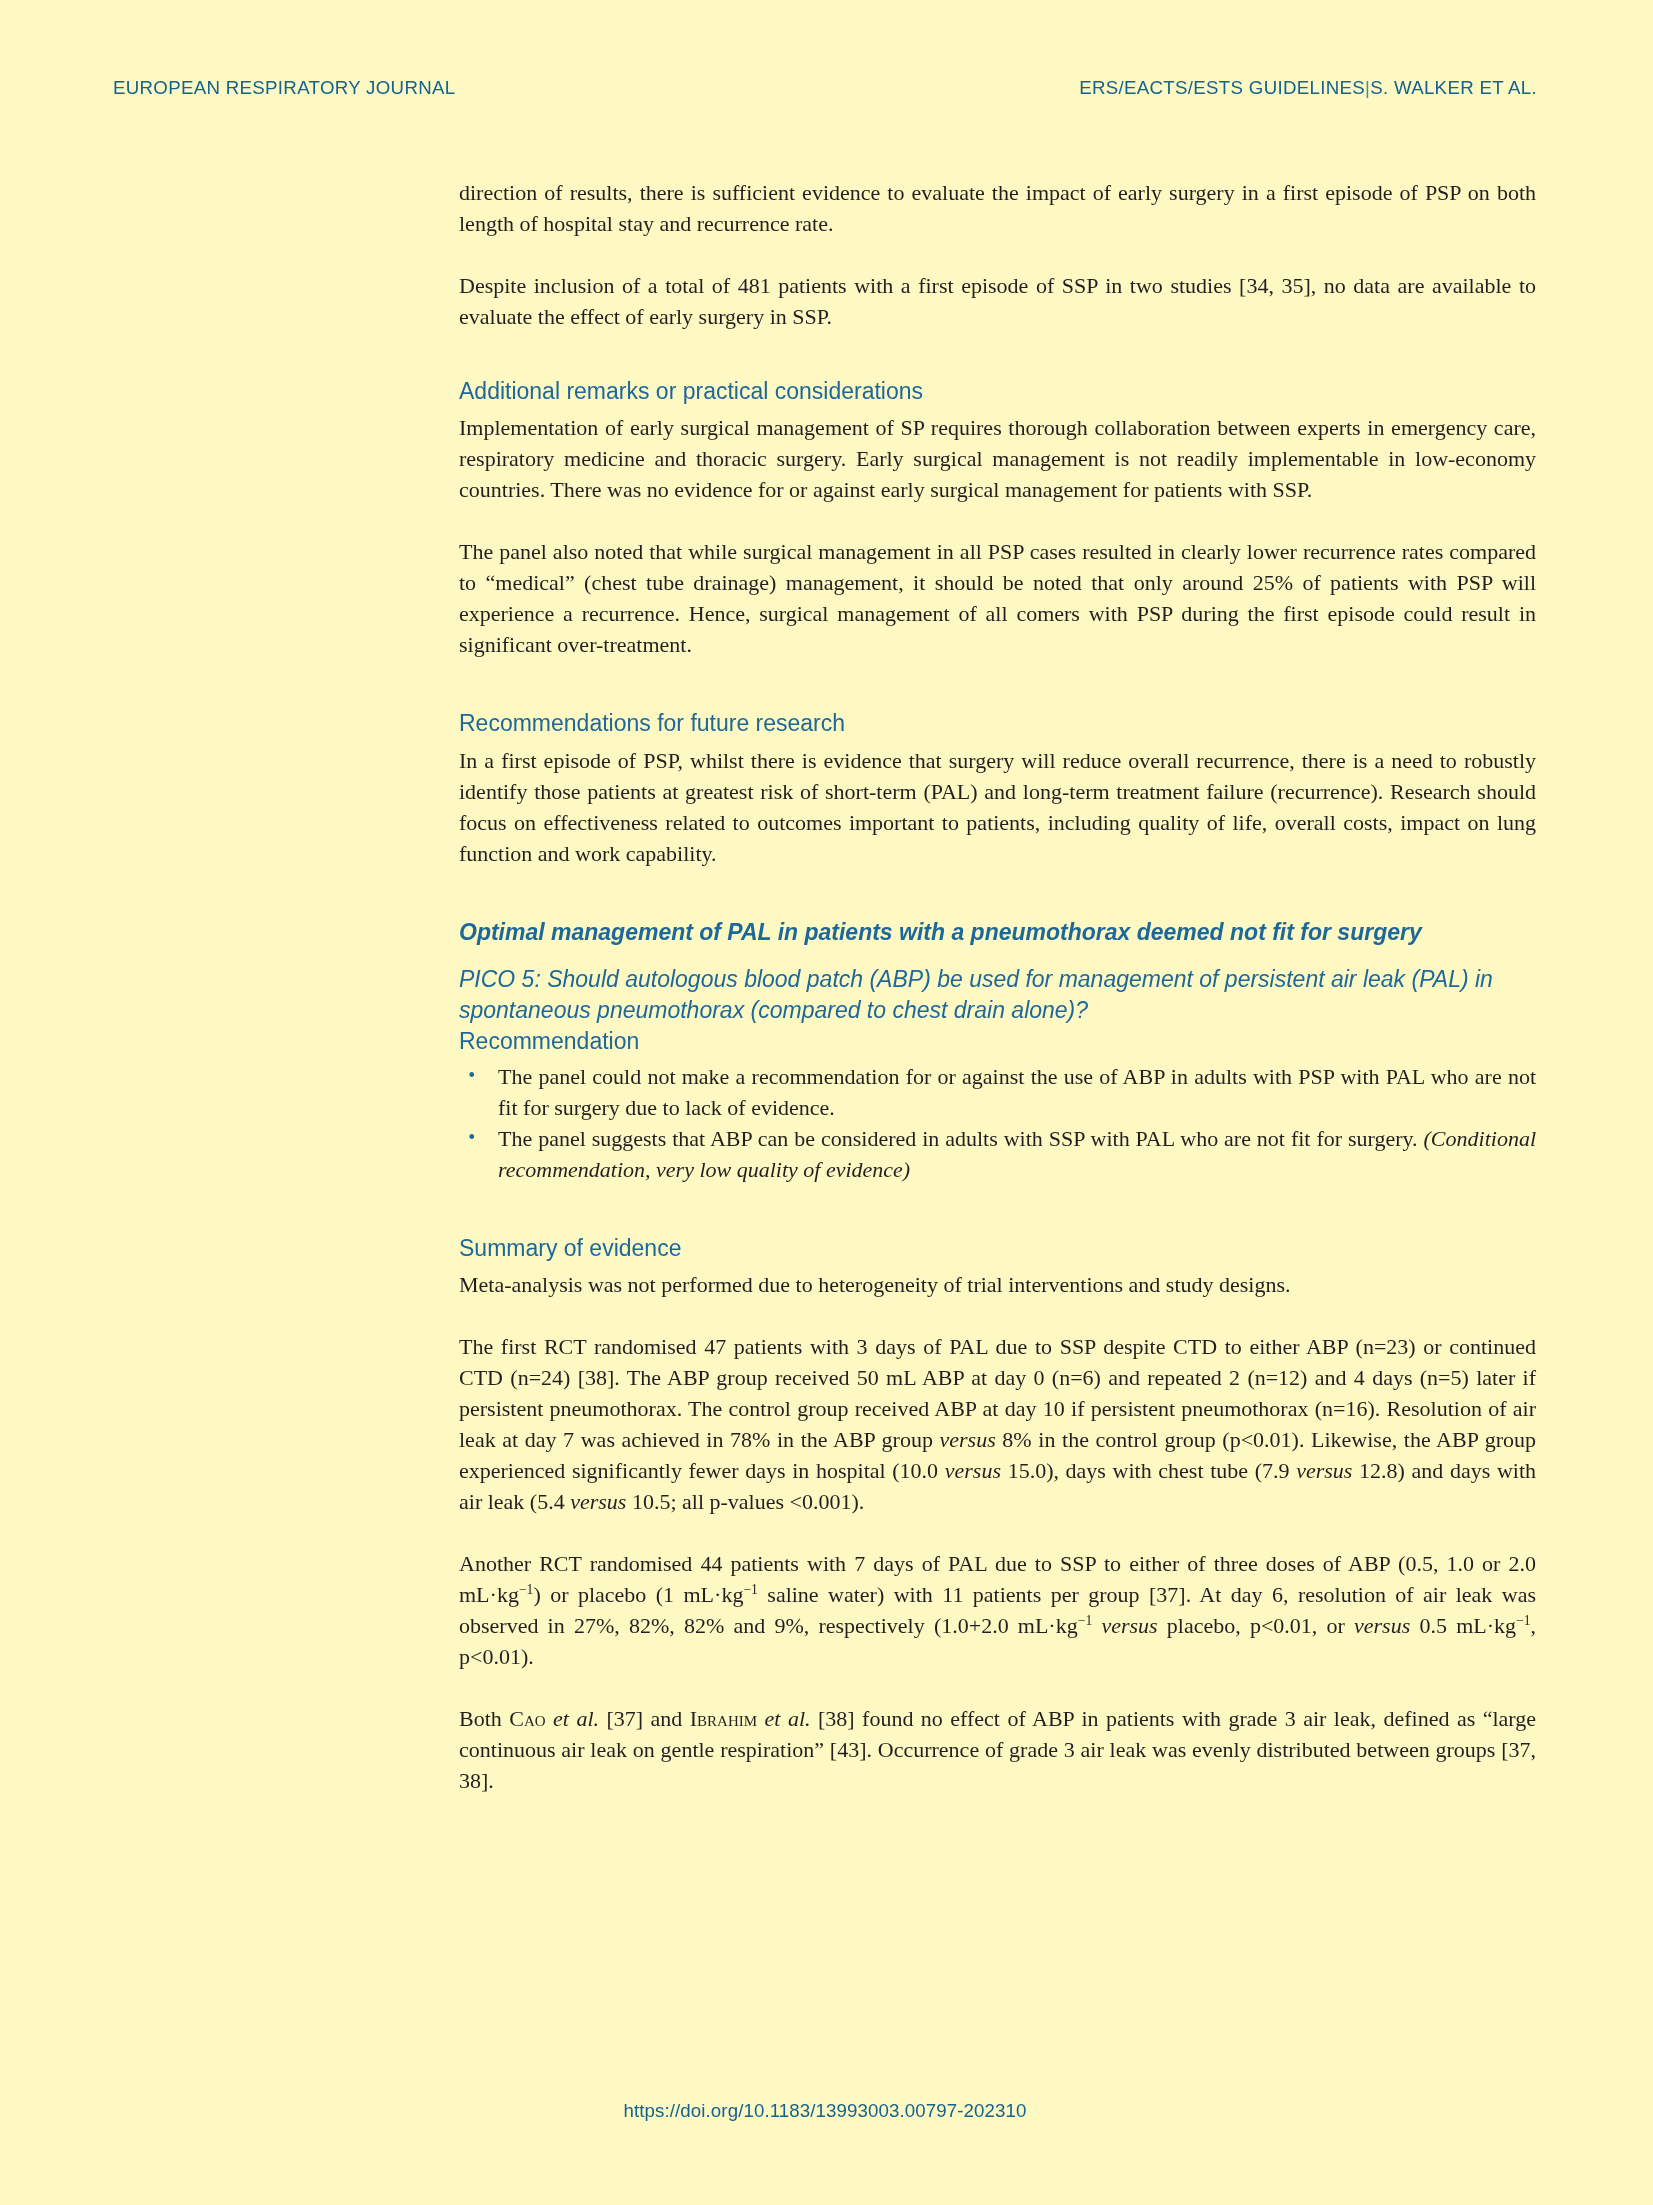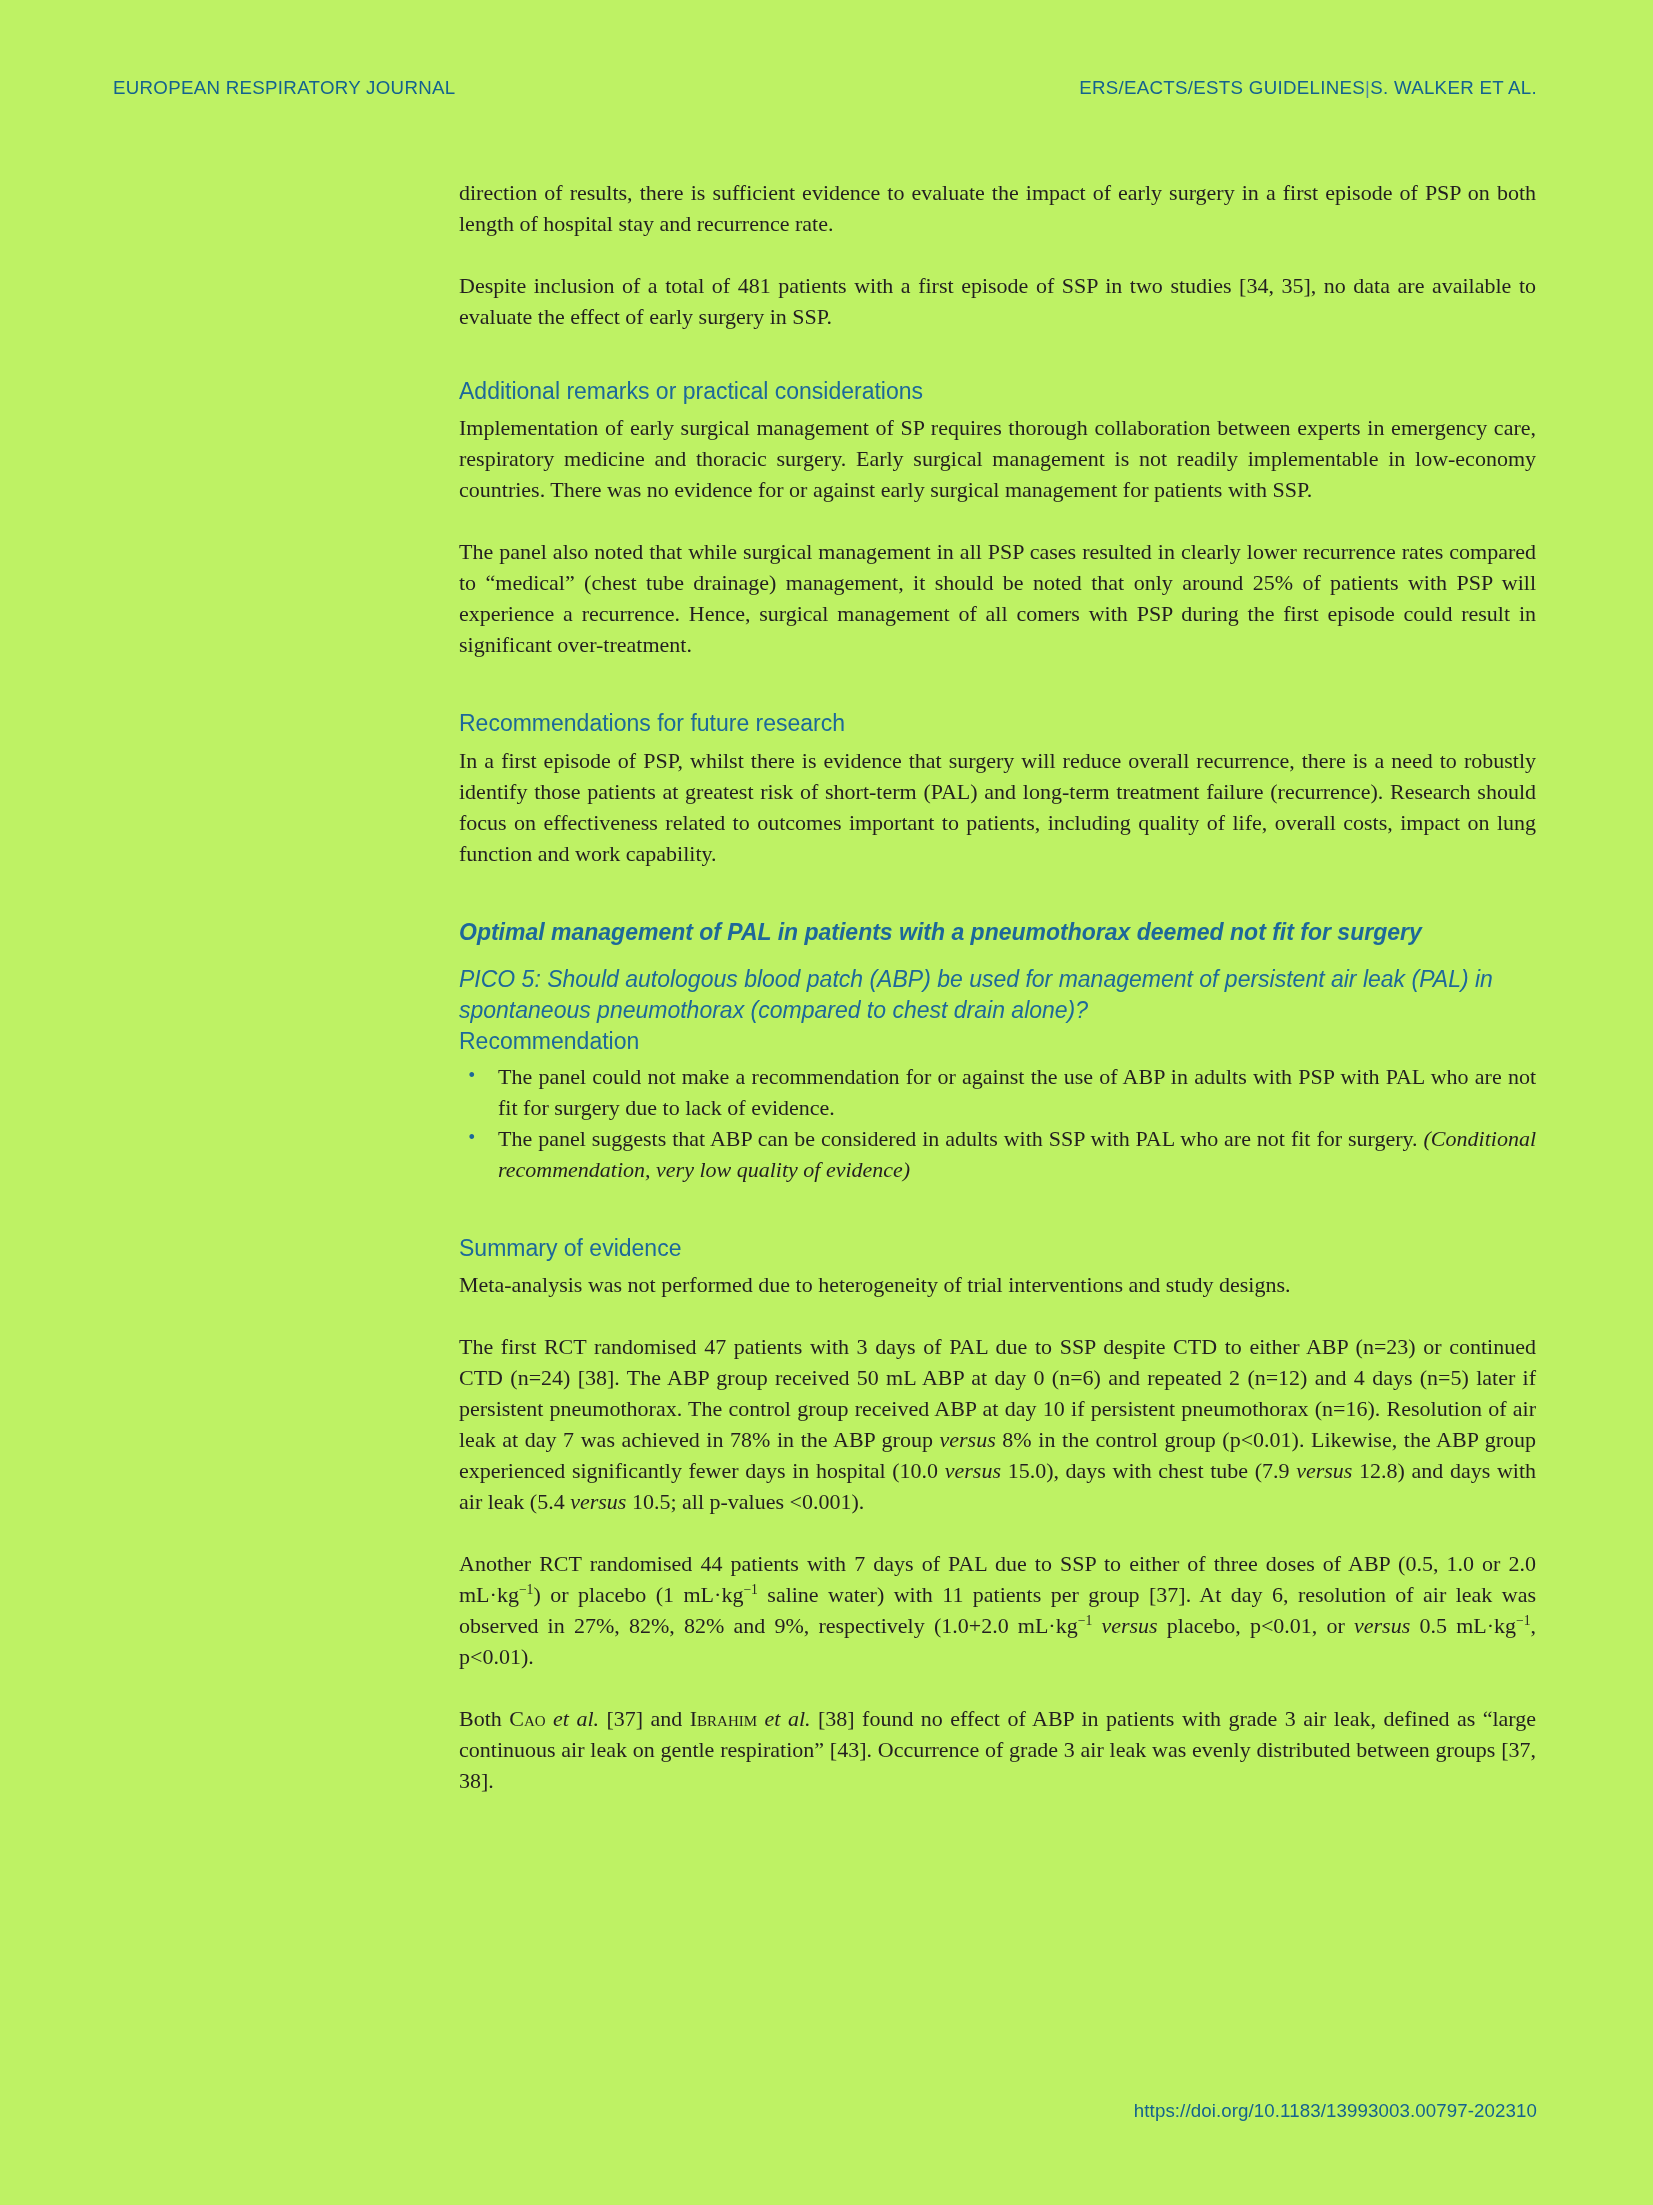--- a/index.html
+++ b/index.html
@@ -1,20 +1,20 @@
 <!DOCTYPE html>
 <html style="font-size:10.7px"><head>
 <meta charset="utf-8">
 <style>
   html,body{margin:0;padding:0;background:#ffffff;}
   .page{
     position:relative;
     width:1654px;
     height:2205px;
-    background:#bef264;
+    background:#fef9c3;
     font-family:"Liberation Serif", serif;
     color:#231f20;
     overflow:hidden;
   }
   .page-header{
     position:absolute;
     top:77px;
     left:113px;
     right:117px;
     display:flex;
@@ -96,21 +96,21 @@
   }
   .run-i{font-style:italic;}
   .run-sc{font-variant:small-caps;}
   .run-sup{font-size:0.62em;position:relative;top:-0.55em;line-height:0;}
   .page-footer{
     position:absolute;
     left:113px;
     right:117px;
     top:2100px;
     display:flex;
-    justify-content:flex-end;
+    justify-content:center;
     align-items:baseline;
     font-family:"Liberation Sans", sans-serif;
     font-size:18.7px;
     letter-spacing:0.1px;
     color:#14628f;
   }
   .doi-link{color:#14628f;text-decoration:none;cursor:pointer;}
 </style>
 </head>
 <body>

